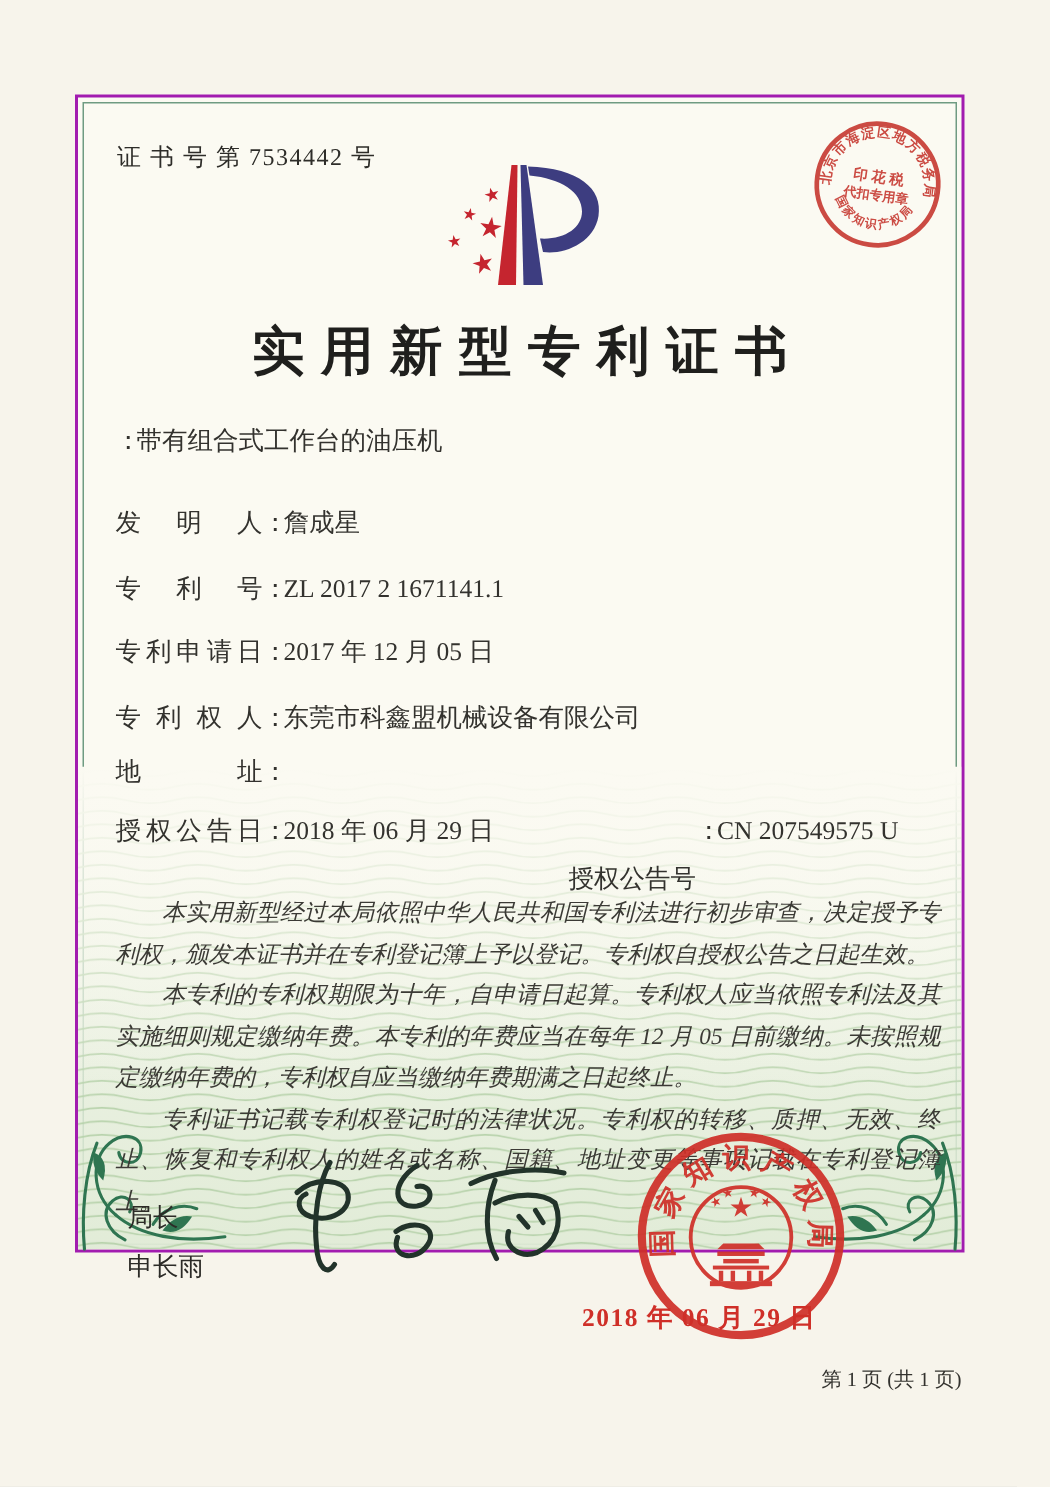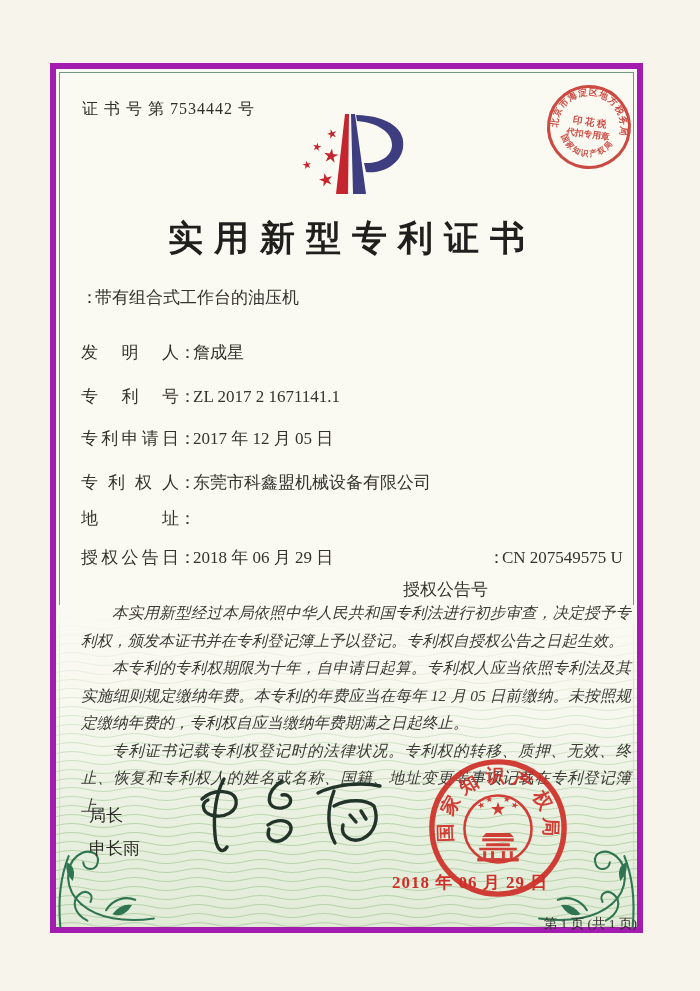--- a/index.html
+++ b/index.html
@@ -3,22 +3,22 @@
 <meta charset="utf-8">
 <style>
   html,body{margin:0;padding:0;background:#e8e6de;}
   .paper{
     position:relative;width:700px;height:991px;margin:0 auto;
     background:#f7f4eb;overflow:hidden;
     font-family:"Liberation Serif","DejaVu Serif",serif;
     color:#33322e;
   }
   .sheet{
-    position:absolute;left:50px;top:63px;width:593px;height:870px;
-    background:#fbfaf2;border:6px solid #a21caf;box-sizing:border-box;
+    position:absolute;left:50px;top:63px;width:593px;height:772px;
+    background:#fbfaf2;border:2px solid #a21caf;box-sizing:border-box;
   }
   .sheet-inner-line{position:absolute;inset:3px;border:1px solid #6f9b82;pointer-events:none;}
   
   .waveband{position:absolute;left:0;right:0;bottom:0;height:322px;overflow:hidden;}
   .waveband .tint{position:absolute;inset:0;background:linear-gradient(180deg,rgba(233,241,225,0) 0%,rgba(229,238,220,.75) 55%,rgba(224,235,214,.95) 100%);}
   .waveband svg.waves{position:absolute;inset:0;width:100%;height:100%;}
   .waveband .fade{position:absolute;inset:0;background:linear-gradient(180deg,#fbfaf2 0%,rgba(251,250,242,.6) 30%,rgba(251,250,242,0) 70%);}
   .corner-flourish{position:absolute;bottom:-4px;width:104px;height:104px;}
   .corner-flourish.left{left:-4px;}
   .corner-flourish.right{right:-4px;transform:scaleX(-1);}
@@ -32,21 +32,21 @@
   }
   
   .fields{position:absolute;left:25px;top:218px;width:548px;font-size:17px;line-height:21px;}
   .frow{display:flex;align-items:flex-start;}
   .flabel{display:inline-block;width:98px;text-align:justify;text-align-last:justify;flex:none;}
   .fcolon{flex:none;width:14px;}
   .fvalue{flex:1;}
   .addr-line{display:block;}
   .mb1{margin-bottom:34px;} .mb2{margin-bottom:23px;} .mb3{margin-bottom:21px;}
   .mb4{margin-bottom:23px;} .mb5{margin-bottom:15px;} .mb6{margin-bottom:18px;}
-  .grant-row{display:flex;gap:20px;}
+  .grant-row{display:flex;}
   .grant-left{flex:none;width:302px;display:flex;}
   .grant-right{flex:none;display:flex;}
   .grant-right .flabel{width:85px;margin-top:32px;}
   
   .body-paragraphs{
     position:absolute;left:25px;top:530px;width:550px;
     font-size:15.5px;line-height:27.5px;text-align:justify;color:#3b3a35;
     font-style:italic;
   }
   .body-paragraphs p{margin:0;text-indent:2em;}

